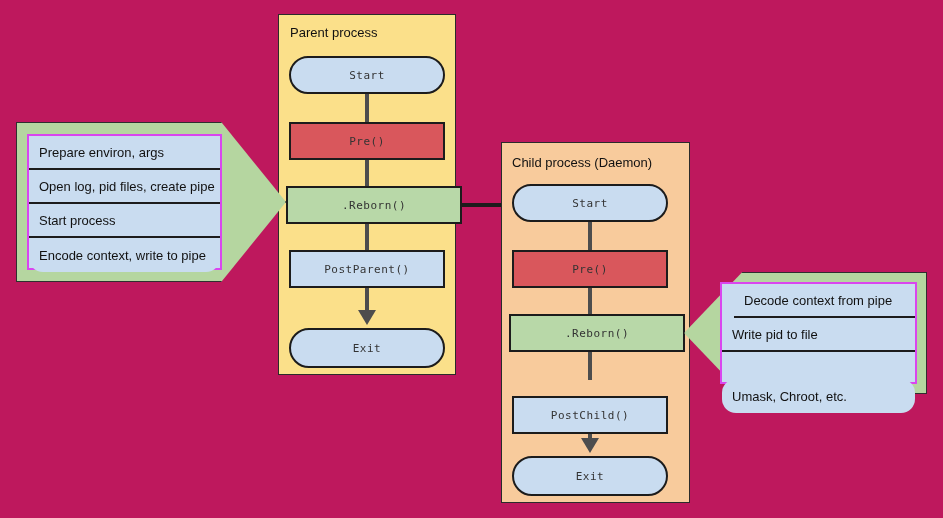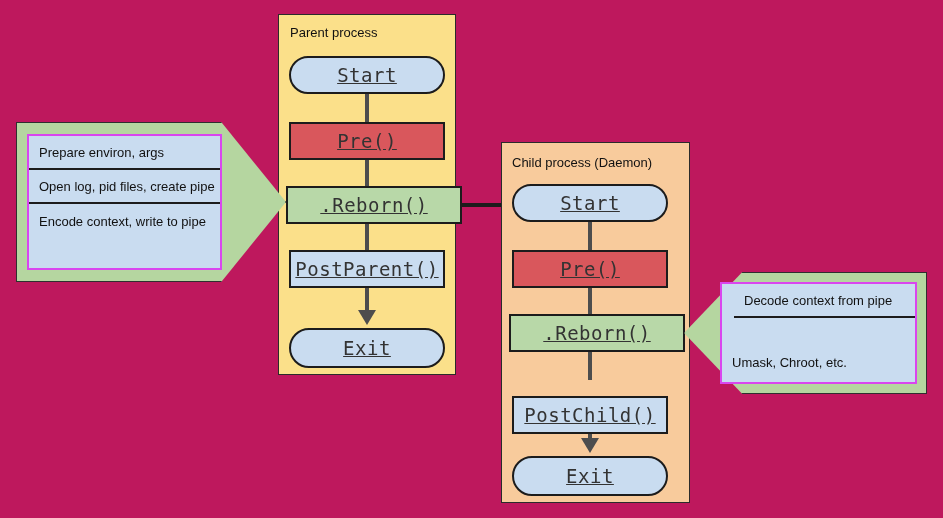--- a/index.html
+++ b/index.html
@@ -33,24 +33,23 @@
 
   
   .node {
     position: absolute;
     box-sizing: border-box;
     border: 2px solid #1c1c1c;
     display: flex;
     align-items: center;
     justify-content: center;
     font-family: "DejaVu Sans Mono", monospace;
-    font-size: 19px;
+    font-size: 11px;
     color: #333333;
     letter-spacing: 0.5px;
-    text-decoration: underline;
   }
   .node.terminal {
     border-radius: 22px;
     border-width: 2px;
   }
   .node.process { border-radius: 0; }
 
   
   .conn-v {
     position: absolute;
@@ -103,21 +102,21 @@
     display: flex;
     align-items: center;
     padding-left: 10px;
     font-family: "Liberation Sans", sans-serif;
     font-size: 13px;
     color: #111111;
     border-bottom: 2px solid #1c1c1c;
     background: #c9dcf0;
     white-space: nowrap;
   }
-  .callout-item:last-child { border-bottom: none; }
+  .callout-item:last-child { border-bottom: none; border-radius: 14px; }
 </style>
 </head>
 <body>
 
 <div id="canvas">
 
   <div class="panel" style="left:278px; top:14px; width:178px; height:361px; background:#fbe08a;"></div>
   <div class="panel-title" style="left:290px; top:25px;">Parent process</div>
 
   <div class="conn-v" style="left:365px; top:90px; height:32px;"></div>
@@ -155,22 +154,24 @@
   <div class="node process" style="left:509px; top:314px; width:176px; height:38px; background:#b8d8a8;">.Reborn()</div>
 
   <div class="node process" style="left:512px; top:396px; width:156px; height:38px; background:#c9dcf0;">PostChild()</div>
 
   <div class="node terminal" style="left:512px; top:456px; width:156px; height:40px; background:#c9dcf0;">Exit</div>
 
   <div class="callout callout-right" style="left:16px; top:122px; width:270px; height:160px; background:#b5d6a0;"></div>
   <div class="callout-list" style="left:27px; top:134px; width:195px; height:136px;">
     <div class="callout-item" style="height:34px;">Prepare environ, args</div>
     <div class="callout-item" style="height:34px;">Open log, pid files, create pipe</div>
+    <div class="callout-item" style="height:34px;">Start process</div>
     <div class="callout-item" style="height:34px;">Encode context, write to pipe</div>
   </div>
 
   <div class="callout callout-left" style="left:684px; top:272px; width:243px; height:122px; background:#b5d6a0;"></div>
   <div class="callout-list" style="left:720px; top:282px; width:197px; height:102px;">
     <div class="callout-item" style="height:34px;margin-left:12px;">Decode context from pipe</div>
+    <div class="callout-item" style="height:34px;">Write pid to file</div>
     <div class="callout-item" style="height:34px;margin-top:27px;">Umask, Chroot, etc.</div>
   </div>
 
 </div>
 
 </body></html>

